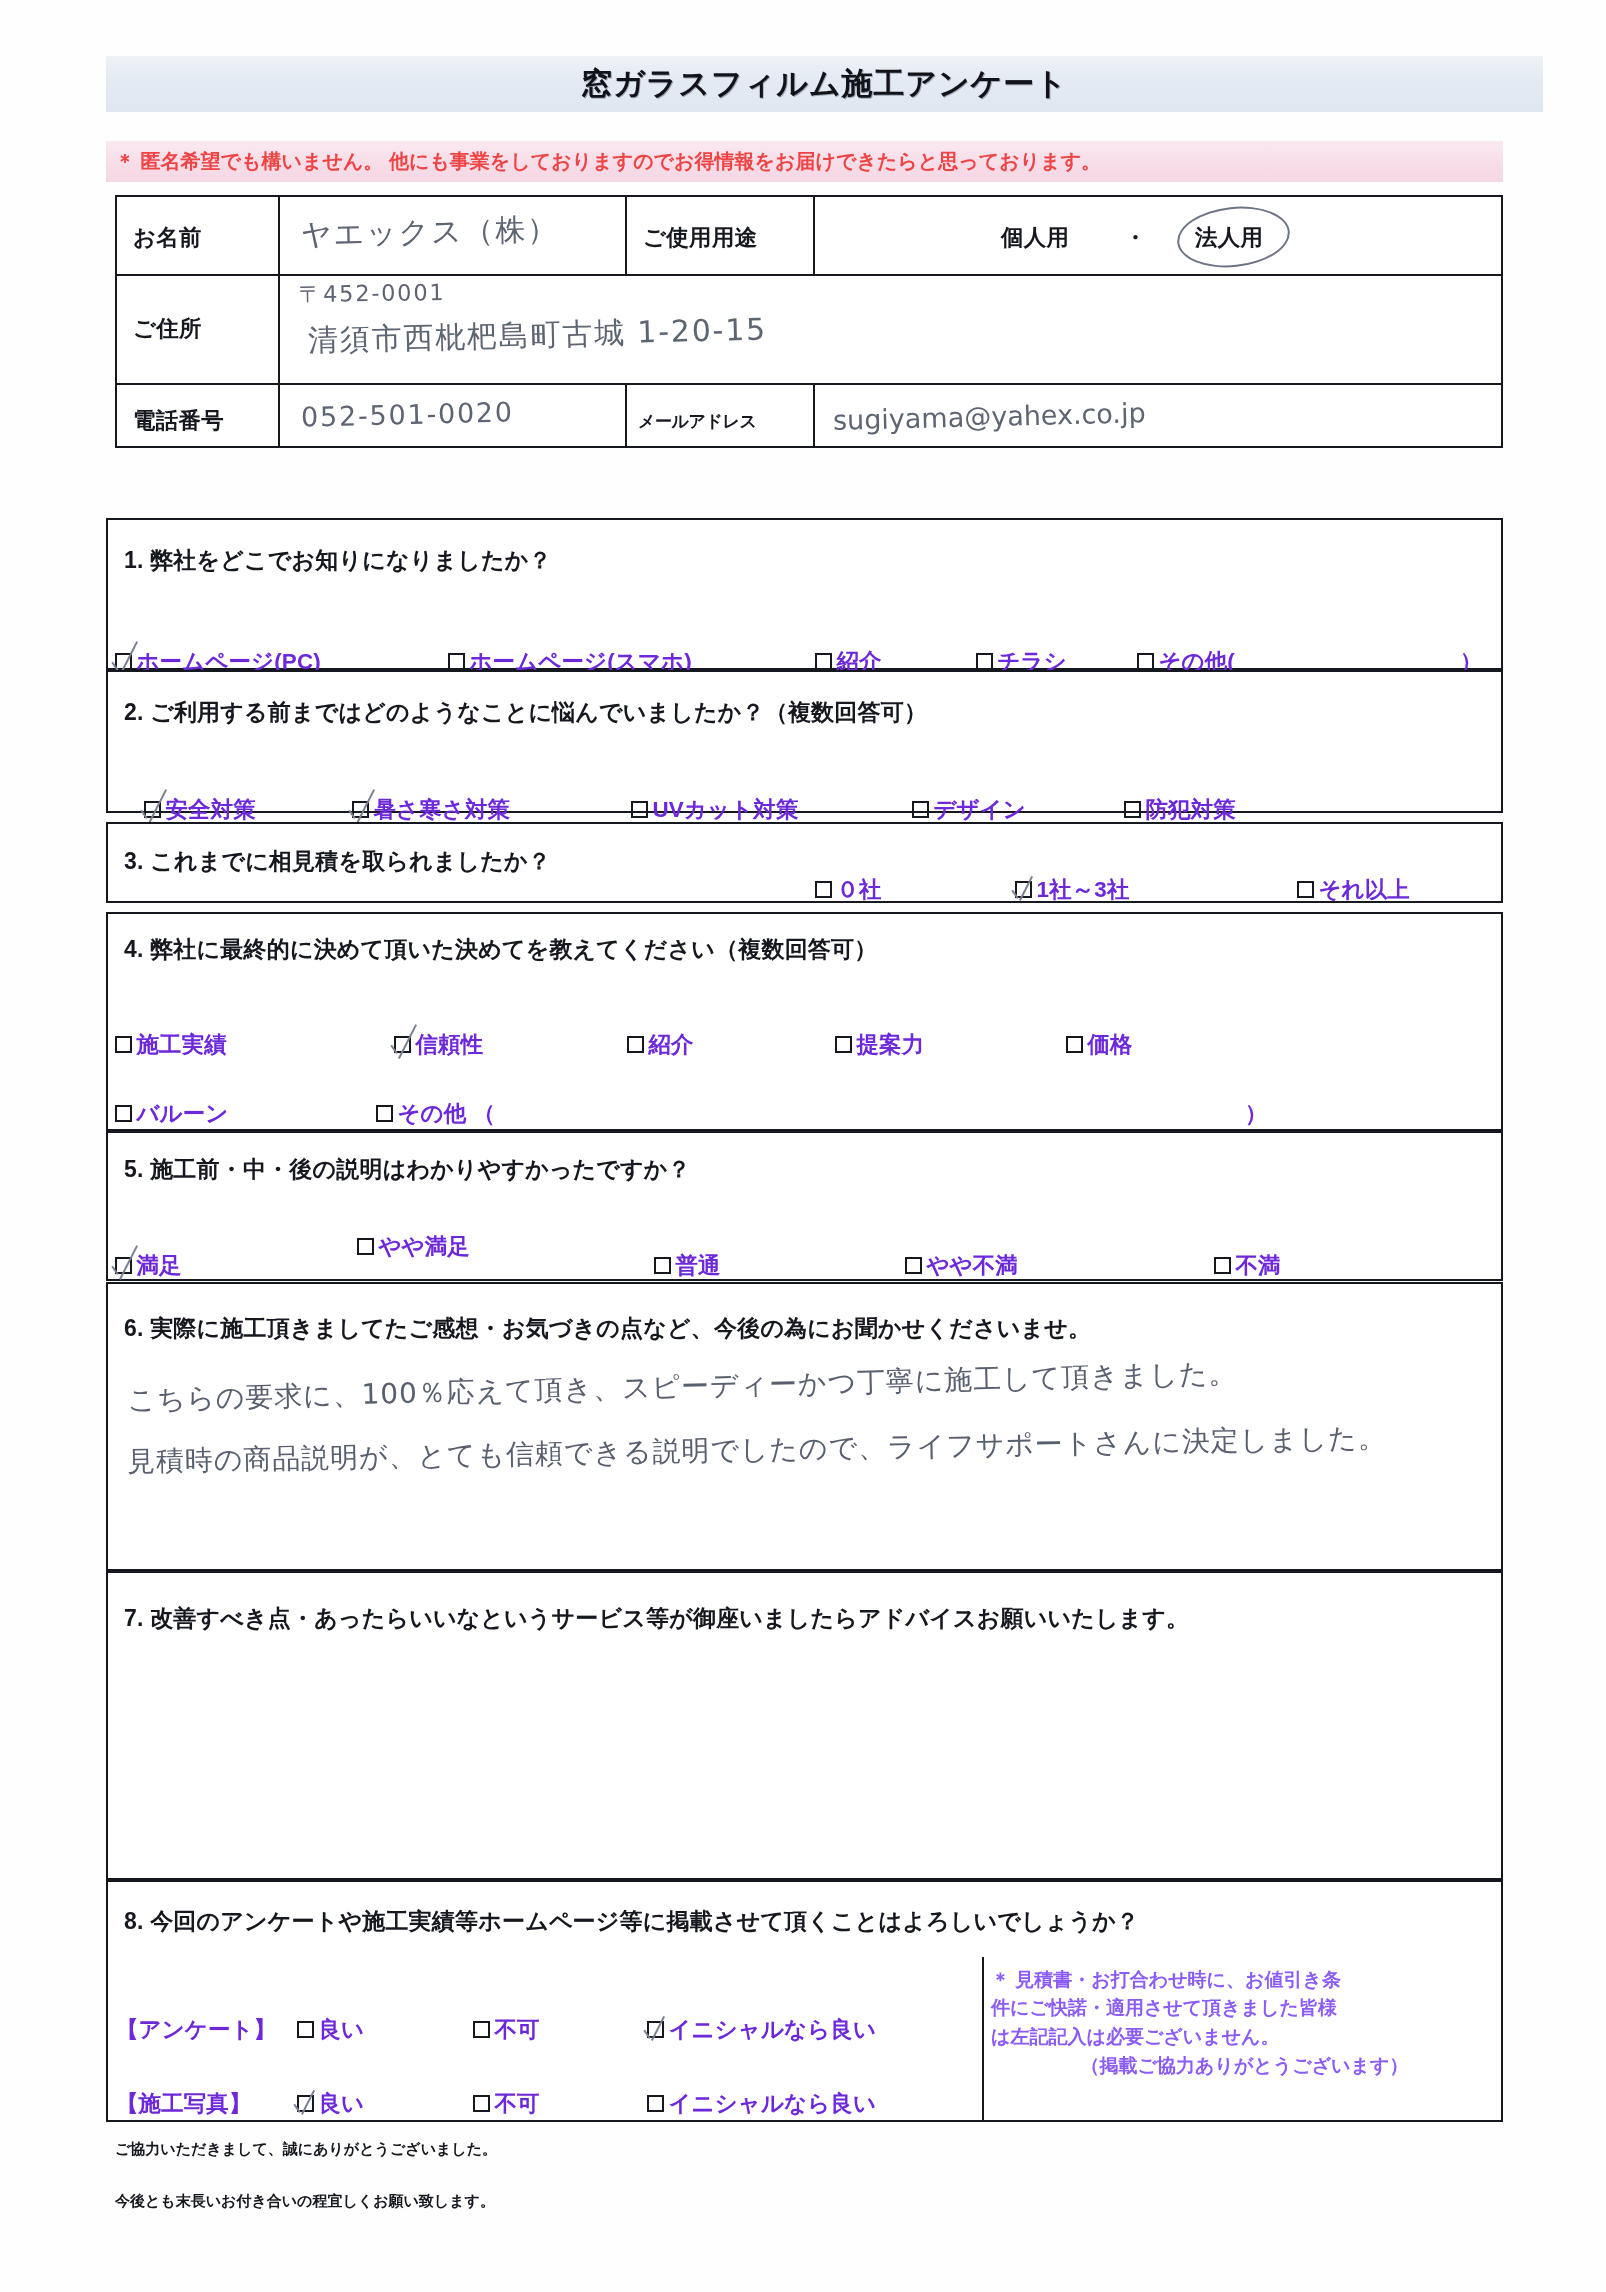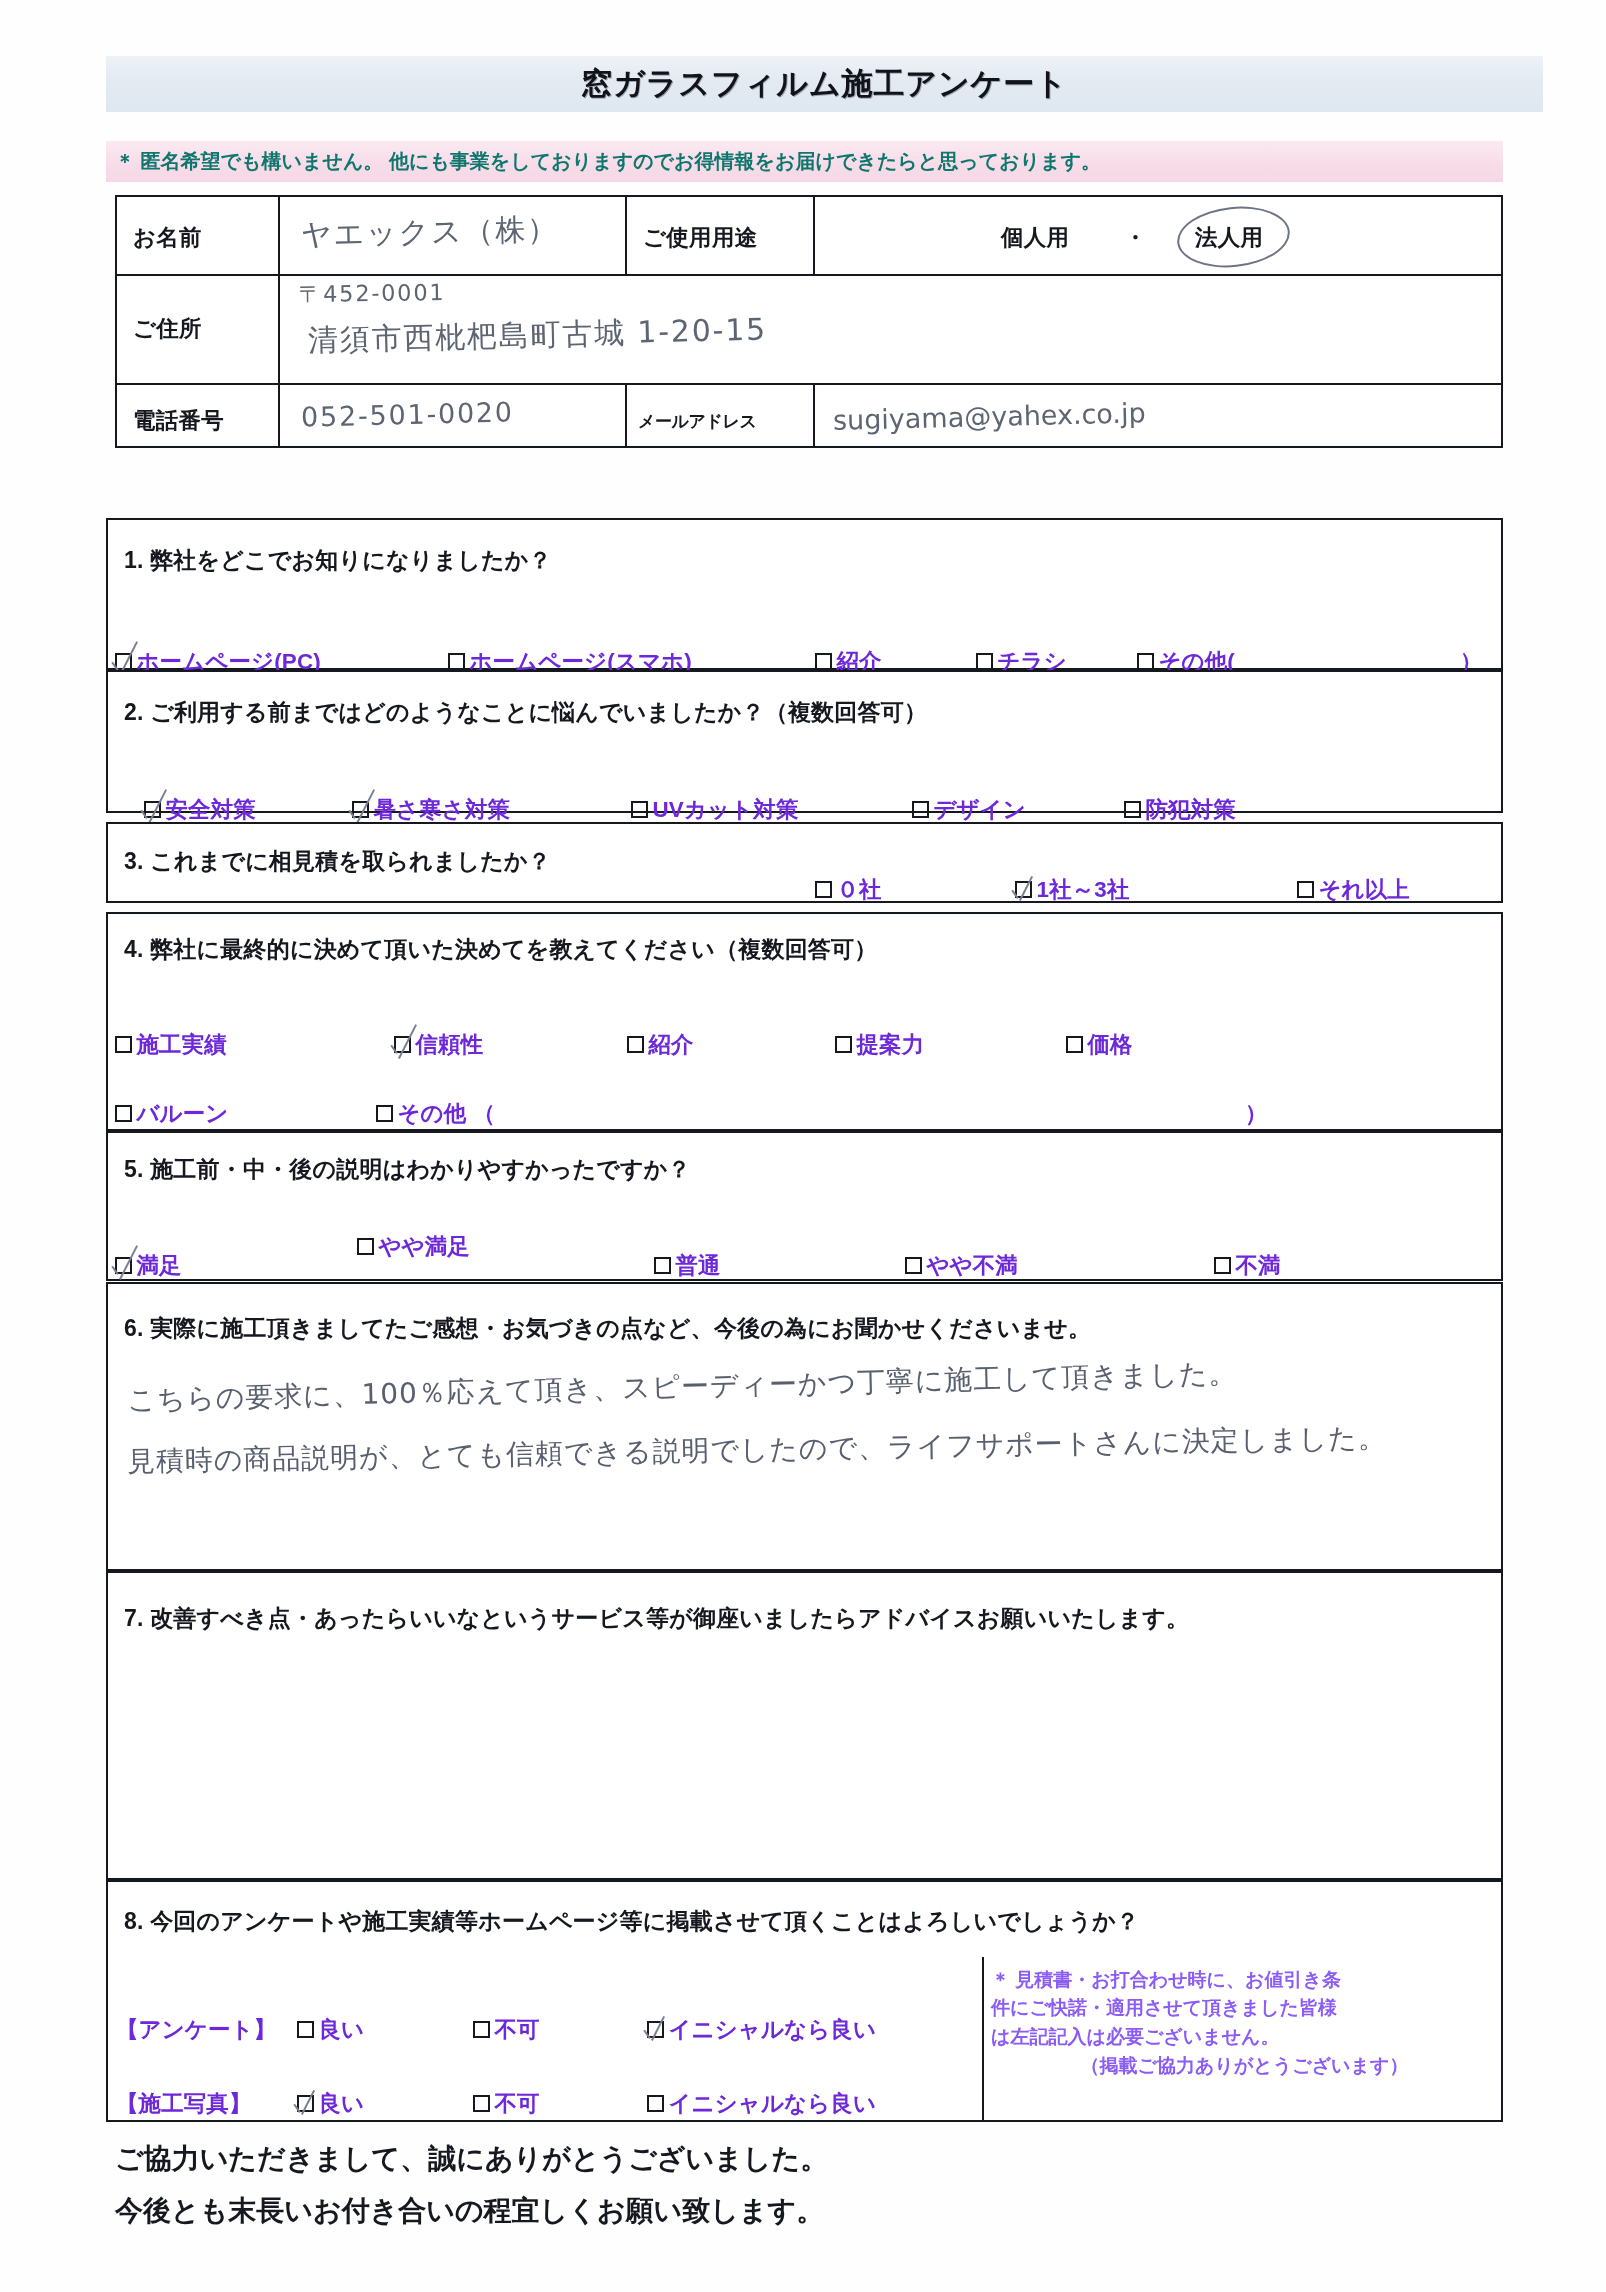--- a/index.html
+++ b/index.html
@@ -57,21 +57,21 @@
     background: linear-gradient(180deg,#fbe9f1 0%,#f7dce8 60%,#f5d8e5 100%);
   }
   .pink-text {
     position: absolute;
     left: 115px;
     top: 142px;
     height: 39px;
     line-height: 39px;
     font-size: 20px;
     font-weight: bold;
-    color: #0f766e;
+    color: #ef4444;
     white-space: nowrap;
   }
 
   
   .box {
     position: absolute;
     border: 2.2px solid #15181f;
     background: #ffffff;
     box-sizing: border-box;
   }
@@ -179,21 +179,21 @@
   .note-box {
     position: absolute;
     font-size: 19px;
     font-weight: bold;
     line-height: 27px;
     color: #8b5cf6;
     text-align: center;
   }
   .footer-line {
     position: absolute;
-    font-size: 28px;
+    font-size: 15px;
     font-weight: bold;
     color: #15181f;
     white-space: nowrap;
   }
 </style>
 </head>
 <body>
 
 <div class="page">
 

